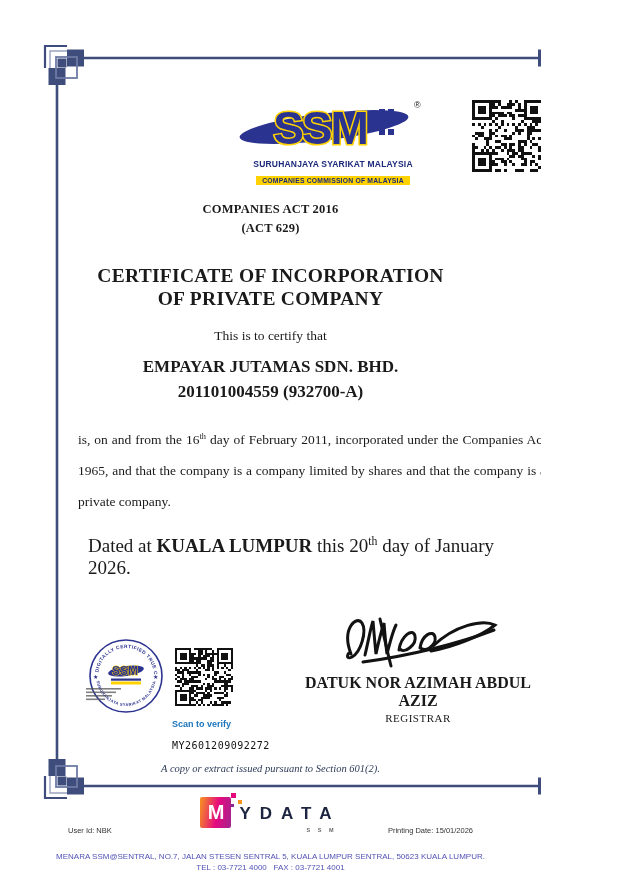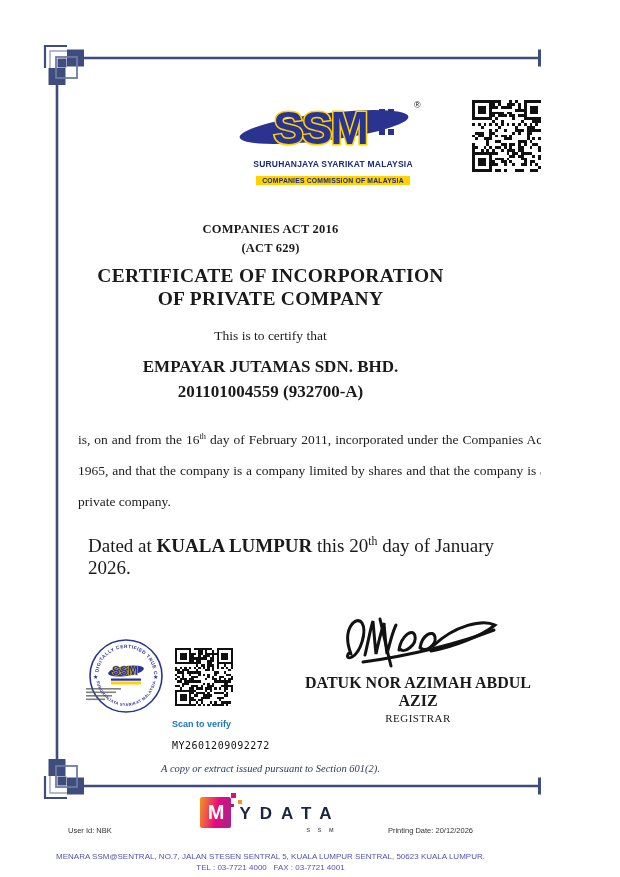--- a/index.html
+++ b/index.html
@@ -1,21 +1,21 @@
 <!DOCTYPE html>
 <html><head>
 <meta charset="utf-8">
 <style>
   html,body{margin:0;padding:0;background:#ffffff;}
   .page{position:relative;width:541px;height:877px;background:#fff;overflow:hidden;
         font-family:"Liberation Serif",serif;color:#1a1a1a;}
   .abs{position:absolute;}
   .ctr{left:0;right:0;text-align:center;}
   
-  .act{font-weight:bold;font-size:12.5px;letter-spacing:.2px;margin-top:20px;}
+  .act{font-weight:bold;font-size:12.5px;letter-spacing:.2px;}
   .bigtitle{font-weight:bold;font-size:19.5px;letter-spacing:.3px;}
   .certify{font-size:13.5px;}
   .coname{font-weight:bold;font-size:17px;}
   .body-par{left:78px;top:424px;width:468px;font-size:13.5px;line-height:31px;
             text-align:justify;}
   sup{font-size:.62em;vertical-align:super;line-height:0;}
   .dated{left:88px;top:535px;font-size:19px;}
   
   .logo{left:233px;top:96px;width:200px;text-align:center;font-family:"Liberation Sans",sans-serif;}
   .logo-l1{font-size:8.5px;font-weight:bold;color:#1b2a7b;letter-spacing:.2px;margin-top:1px;}
@@ -169,17 +169,17 @@
       <span class="px2"></span>
       <span class="px3"></span>
     </div>
     <div class="md-rest">
       <span>YDATA</span>
       <span class="md-sub">S S M</span>
     </div>
   </div>
 
   <div class="abs sans userid">User Id: NBK</div>
-  <div class="abs sans pdate">Printing Date: 20/12/2026</div>
+  <div class="abs sans pdate">Printing Date: 15/01/2026</div>
   <div class="abs ctr sans addr">MENARA SSM@SENTRAL, NO.7, JALAN STESEN SENTRAL 5, KUALA LUMPUR SENTRAL, 50623 KUALA LUMPUR.</div>
   <div class="abs ctr sans tel">TEL : 03-7721 4000   FAX : 03-7721 4001</div>
 
 </div>
 
 </body></html>

